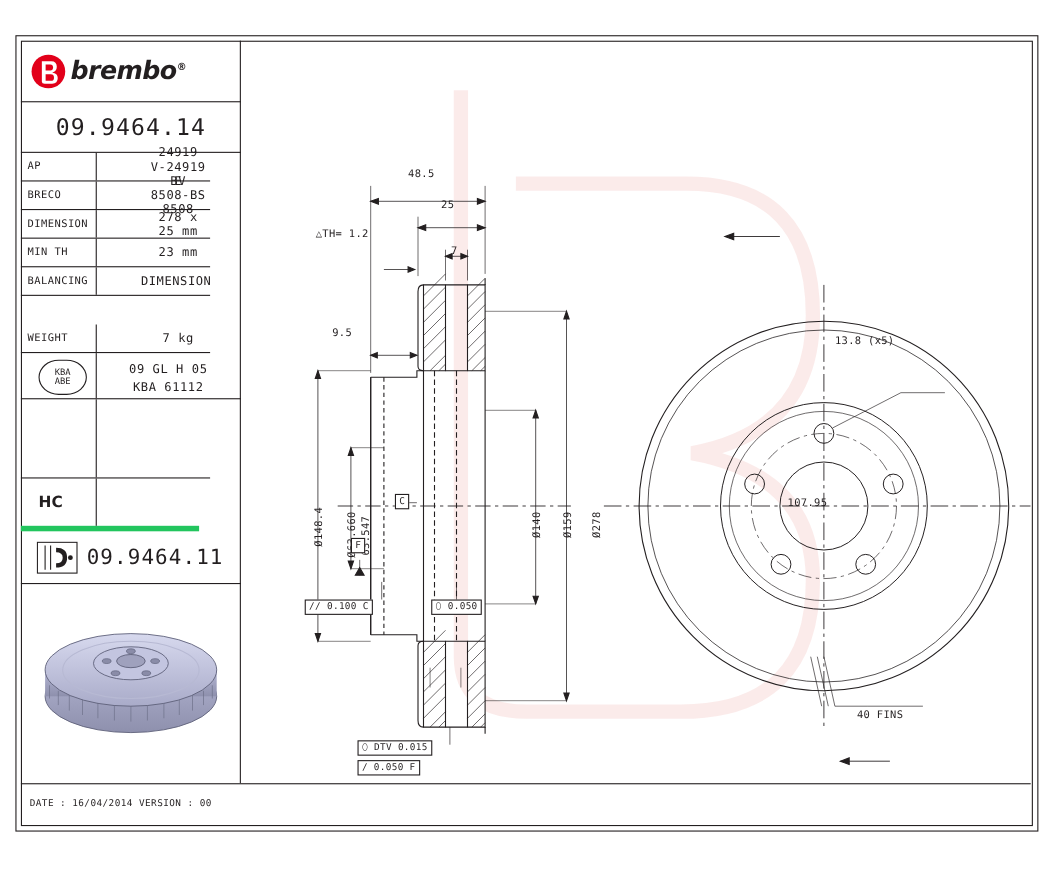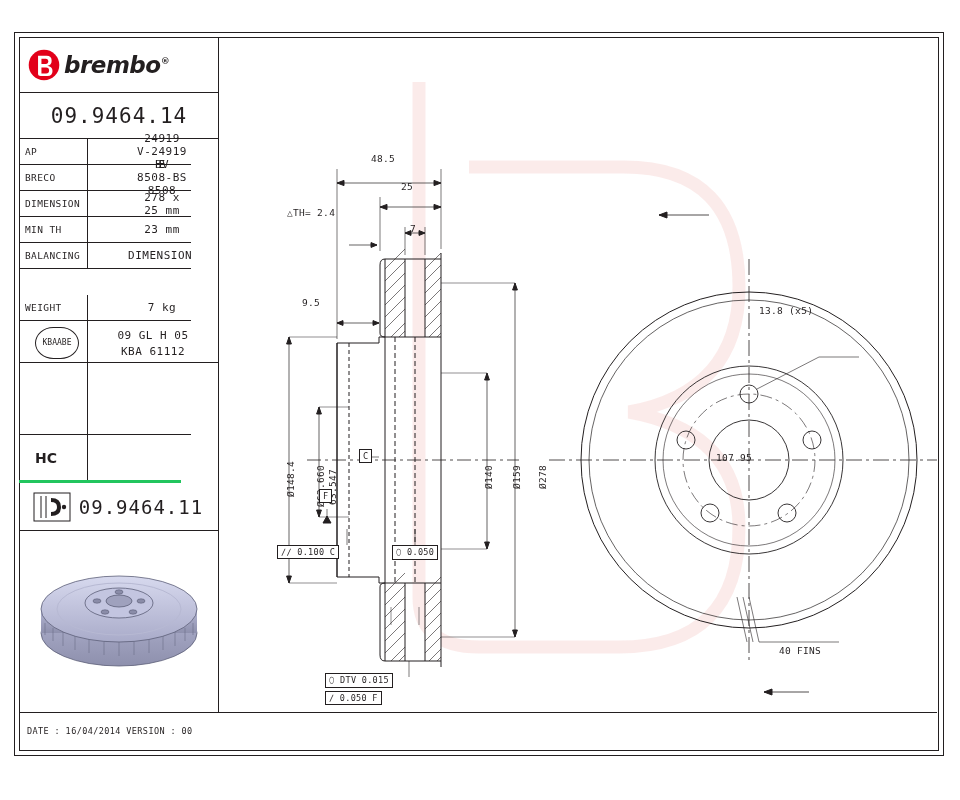--- a/index.html
+++ b/index.html
@@ -107,30 +107,30 @@
     width: 200px;
     border-bottom: 1px solid #231f20;
     box-sizing: border-box;
   }
   .kba-badge {
     position: absolute;
     left: 16px; top: 6px;
     width: 42px; height: 30px;
     border: 1px solid #231f20;
     border-radius: 50% / 60%;
-    display: flex; flex-direction: row;
+    display: flex; flex-direction: column;
     align-items: center; justify-content: center;
     font-size: 8px;
     line-height: 1.05;
     color: #231f20;
   }
   .hc-cell {
     position: absolute; left: 0;
     width: 162px;
-    border-bottom: 3px solid #22c55e;
+    border-bottom: 5px solid #22c55e;
     box-sizing: border-box;
   }
   .hc-label {
     position: absolute; left: 16px; top: 50%;
     transform: translateY(-50%);
     font-family: "DejaVu Sans", sans-serif;
     font-weight: bold;
     font-size: 14px;
     color: #231f20;
   }
@@ -466,21 +466,21 @@
 
         <path d="M440 178 L490 178" stroke-width="0.8"></path>
         <path d="M440 178 l8 -3 v6 z" fill="#231f20"></path>
         <path d="M545 655 L590 655" stroke-width="0.8"></path>
         <path d="M545 655 l8 -3 v6 z" fill="#231f20"></path>
       </g>
     </svg>
 
     <div class="lbl" style="left:152px;top:116px;">48.5</div>
     <div class="lbl" style="left:182px;top:144px;">25</div>
-    <div class="lbl" style="left:68px;top:170px;">△TH= 2.4</div>
+    <div class="lbl" style="left:68px;top:170px;">△TH= 1.2</div>
     <div class="lbl" style="left:191px;top:186px;">7</div>
     <div class="lbl" style="left:83px;top:260px;">9.5</div>
 
     <div class="lbl vert" style="left:66px;top:460px;">Ø148.4</div>
     <div class="lbl vert" style="left:96px;top:470px;">Ø63.660</div>
     <div class="lbl vert" style="left:108px;top:468px;">63.547</div>
     <div class="lbl vert" style="left:264px;top:452px;">Ø140</div>
     <div class="lbl vert" style="left:292px;top:452px;">Ø159</div>
     <div class="lbl vert" style="left:318px;top:452px;">Ø278</div>
 

